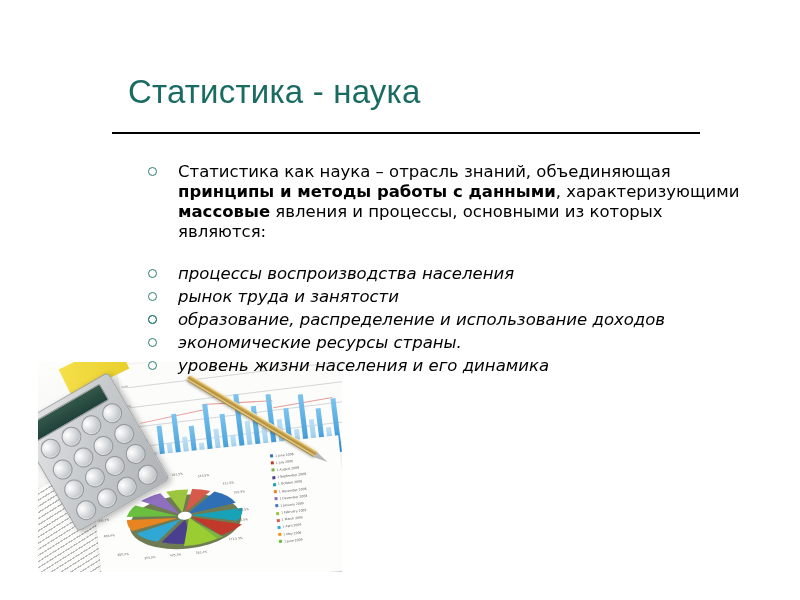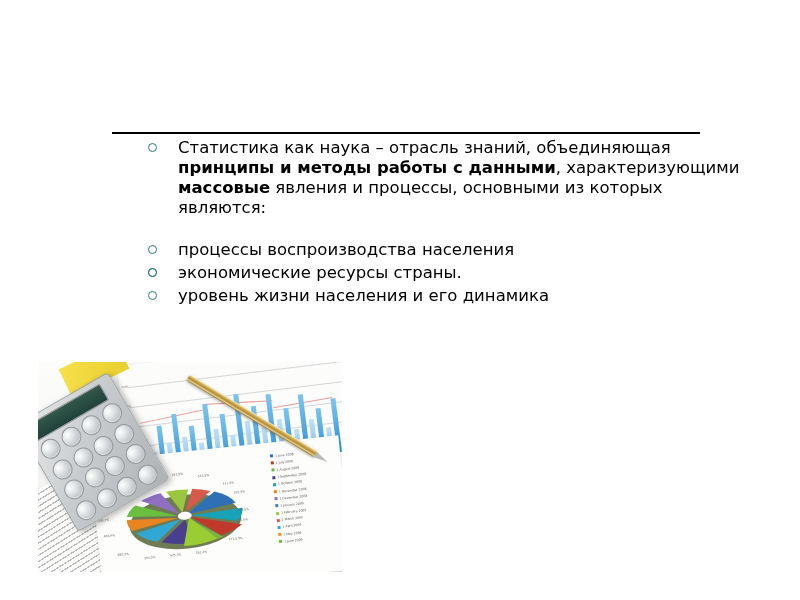--- a/index.html
+++ b/index.html
@@ -232,21 +232,21 @@
     height: 0;
     border-top: 3px solid transparent;
     border-bottom: 3px solid transparent;
     border-left: 14px solid #b9b9b9;
   }
 
   
   #body-text {
     position: absolute;
     left: 146px;
-    top: 138px;
+    top: 162px;
     width: 600px;
   }
   .bullet-row {
     position: relative;
     padding-left: 32px;
     color: #000000;
     font-family: "DejaVu Sans", "Liberation Sans", sans-serif;
   }
   .bullet-row .marker {
     position: absolute;
@@ -262,21 +262,21 @@
   
   #intro {
     font-size: 16.5px;
     line-height: 20px;
   }
   #intro .marker { top: 5px; }
   #intro .para { margin: 0; }
   #intro b { font-weight: bold; }
 
   
-  #list { margin-top: 20px; }
+  #list { margin-top: 20px; font-style: italic; }
   .list-item {
     font-size: 16.5px;
     line-height: 23px;
     margin-bottom: 0;
   }
   .list-item .marker { top: 7px; }
 
   .txt { position: relative; z-index: 2; }
 </style>
 </head>
@@ -449,36 +449,45 @@
         <div class="key"></div>
         <div class="key"></div>
         <div class="key"></div>
         <div class="key"></div>
       </div>
     </div>
 
     <div class="pen"></div>
   </div>
 
+  <div id="slide-title" style="color: rgb(26, 107, 98);">Статистика - наука</div>
   <div id="title-rule" style="background: rgb(0, 0, 0);"></div>
 
   <div id="body-text">
 
     <div id="intro" class="bullet-row">
       <span class="marker" style="border-color: rgb(42, 127, 117);"></span>
       <p class="para txt"><span>Статистика как наука – отрасль знаний, объединяющая </span><b>принципы и методы работы с данными</b><span>, характеризующими </span><b>массовые</b><span> явления и процессы, основными из которых являются:</span></p>
     </div>
 
     <div id="list">
       <div class="bullet-row list-item">
         <span class="marker" style="border-color: rgb(42, 127, 117);"></span>
         <span class="txt">процессы воспроизводства населения</span>
       </div>
       <div class="bullet-row list-item">
         <span class="marker" style="border-color: rgb(42, 127, 117);"></span>
+        <span class="txt">рынок труда и занятости</span>
+      </div>
+      <div class="bullet-row list-item">
+        <span class="marker" style="border-color: rgb(42, 127, 117);"></span>
+      </div>
+      <div class="bullet-row list-item">
+        <span class="marker" style="border-color: rgb(42, 127, 117);"></span>
+        <span class="txt">образование, распределение и использование доходов</span>
       </div>
       <div class="bullet-row list-item">
         <span class="marker" style="border-color: rgb(42, 127, 117);"></span>
         <span class="txt">экономические ресурсы страны.</span>
       </div>
       <div class="bullet-row list-item">
         <span class="marker" style="border-color: rgb(42, 127, 117);"></span>
         <span class="txt">уровень жизни населения и его динамика</span>
       </div>
     </div>

